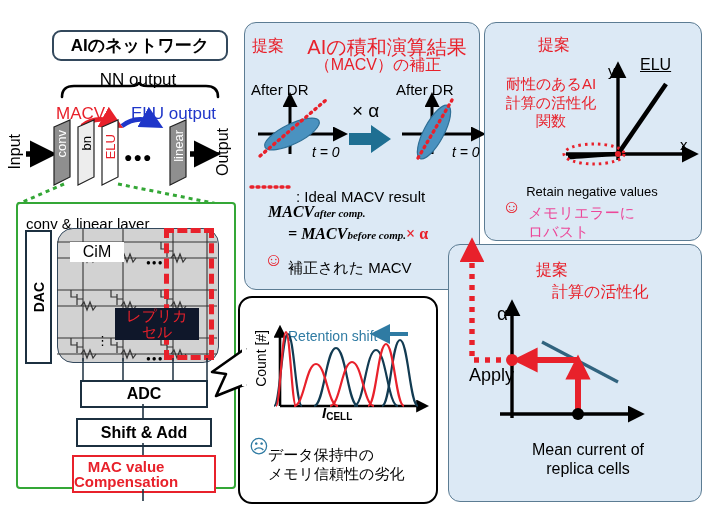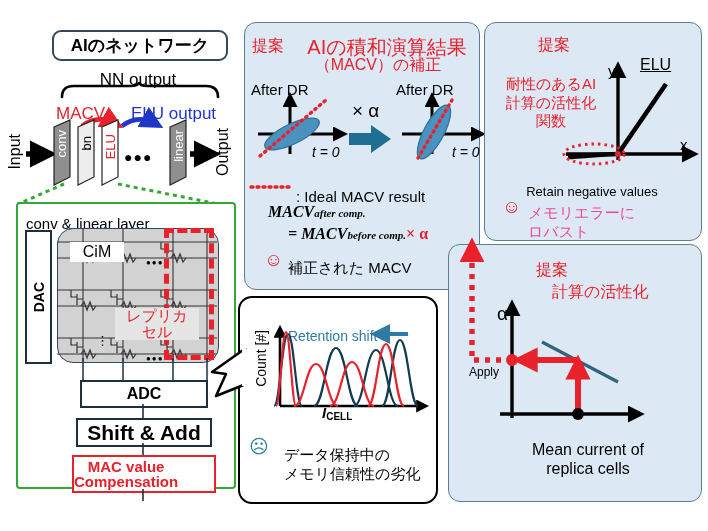--- a/index.html
+++ b/index.html
@@ -183,42 +183,42 @@
     <span>●●●</span>
   </div>
   <div class="abs b" style="left:146px;top:346px;font-size:8px;letter-spacing:1px;">
     <span>●●●</span>
   </div>
   <div class="abs b" style="left:96px;top:325px;font-size:13px;">
     <span>⋮</span>
   </div>
 
   <div class="abs" style="left:164px;top:228px;width:50px;height:132px;border:5px dashed #e8212b;box-sizing:border-box;"></div>
-  <div class="abs b red ctr" style="left:115px;top:300px;width:84px;background:#e5e5e5;font-size:15px;line-height:1.05;">
+  <div class="abs b red ctr" style="left:115px;top:300px;width:84px;background:#0f172a;font-size:15px;line-height:1.05;">
     <span>レプリカ</span><br>
     <span>セル</span>
   </div>
 
   <svg class="abs" style="left:57px;top:358px;" width="160" height="22" viewBox="0 0 160 22">
     <g stroke="#1c3040" stroke-width="1.5">
       <line x1="26" y1="0" x2="26" y2="22"></line>
       <line x1="66" y1="0" x2="66" y2="22"></line>
       <line x1="116" y1="0" x2="116" y2="22"></line>
       <line x1="150" y1="0" x2="150" y2="22"></line>
     </g>
   </svg>
 
   <div class="abs boxline" style="left:80px;top:380px;width:124px;height:24px;font-size:16px;">
     <span>ADC</span>
   </div>
   <svg class="abs" style="left:141px;top:404px;" width="4" height="16">
     <line x1="2" y1="0" x2="2" y2="16" stroke="#1c3040" stroke-width="1.6"></line>
   </svg>
 
-  <div class="abs boxline" style="left:76px;top:418px;width:132px;height:25px;font-size:21px;">
+  <div class="abs boxline" style="left:76px;top:418px;width:132px;height:25px;font-size:16px;">
     <span>Shift &amp; Add</span>
   </div>
   <svg class="abs" style="left:141px;top:443px;" width="4" height="14">
     <line x1="2" y1="0" x2="2" y2="14" stroke="#1c3040" stroke-width="1.6"></line>
   </svg>
 
   <div class="abs redbox" style="left:72px;top:455px;width:140px;height:34px;font-size:15px;">
     <div>
       <span>MAC value</span><br>
       <span>Compensation</span>
@@ -273,21 +273,21 @@
     </g>
   </svg>
 
   <div class="abs" style="left:322px;top:404px;font-size:15px;font-style:italic;font-weight:bold;color:#000;">
     <span>I</span><span style="font-size:10px;font-style:normal;vertical-align:-2px;">CELL</span>
   </div>
 
   <div class="abs" style="left:249px;top:437px;font-size:19px;color:#2f7ba3;line-height:1;">
     <span>☹</span>
   </div>
-  <div class="abs b" style="left:284px;top:438px;font-size:15px;line-height:1.25;color:#000;">
+  <div class="abs b" style="left:268px;top:438px;font-size:15px;line-height:1.25;color:#000;">
     <span>データ保持中の</span><br>
     <span>メモリ信頼性の劣化</span>
   </div>
 
   <div class="abs bp" style="left:244px;top:22px;width:234px;height:266px;"></div>
 
   <div class="abs b red" style="left:252px;top:28px;font-size:16px;">
     <span>提案</span>
   </div>
   <div class="abs b red ctr" style="left:300px;top:27px;width:174px;font-size:20px;line-height:1.2;">
@@ -447,21 +447,21 @@
 
   <svg class="abs" style="left:460px;top:230px;" width="70" height="136" viewBox="0 0 70 136">
     <defs>
       <marker id="redArrUp" markerWidth="4.6" markerHeight="4.6" refX="2.6" refY="2.3" orient="auto">
         <path d="M0,0 L4.6,2.3 L0,4.6 Z" fill="#e8212b"></path>
       </marker>
     </defs>
     <path d="M52,130 L12,130 L12,18" fill="none" stroke="#e8212b" stroke-width="5.4" stroke-dasharray="5 6" marker-end="url(#redArrUp)"></path>
   </svg>
 
-  <div class="abs b" style="left:469px;top:357px;font-size:12px;color:#000;">
+  <div class="abs b" style="left:469px;top:357px;font-size:18px;color:#000;">
     <span>Apply</span>
   </div>
 
   <div class="abs b ctr" style="left:488px;top:432px;width:200px;font-size:16px;line-height:1.2;color:#000;">
     <span>Mean current of</span><br>
     <span>replica cells</span>
   </div>
 
 </div>
 

